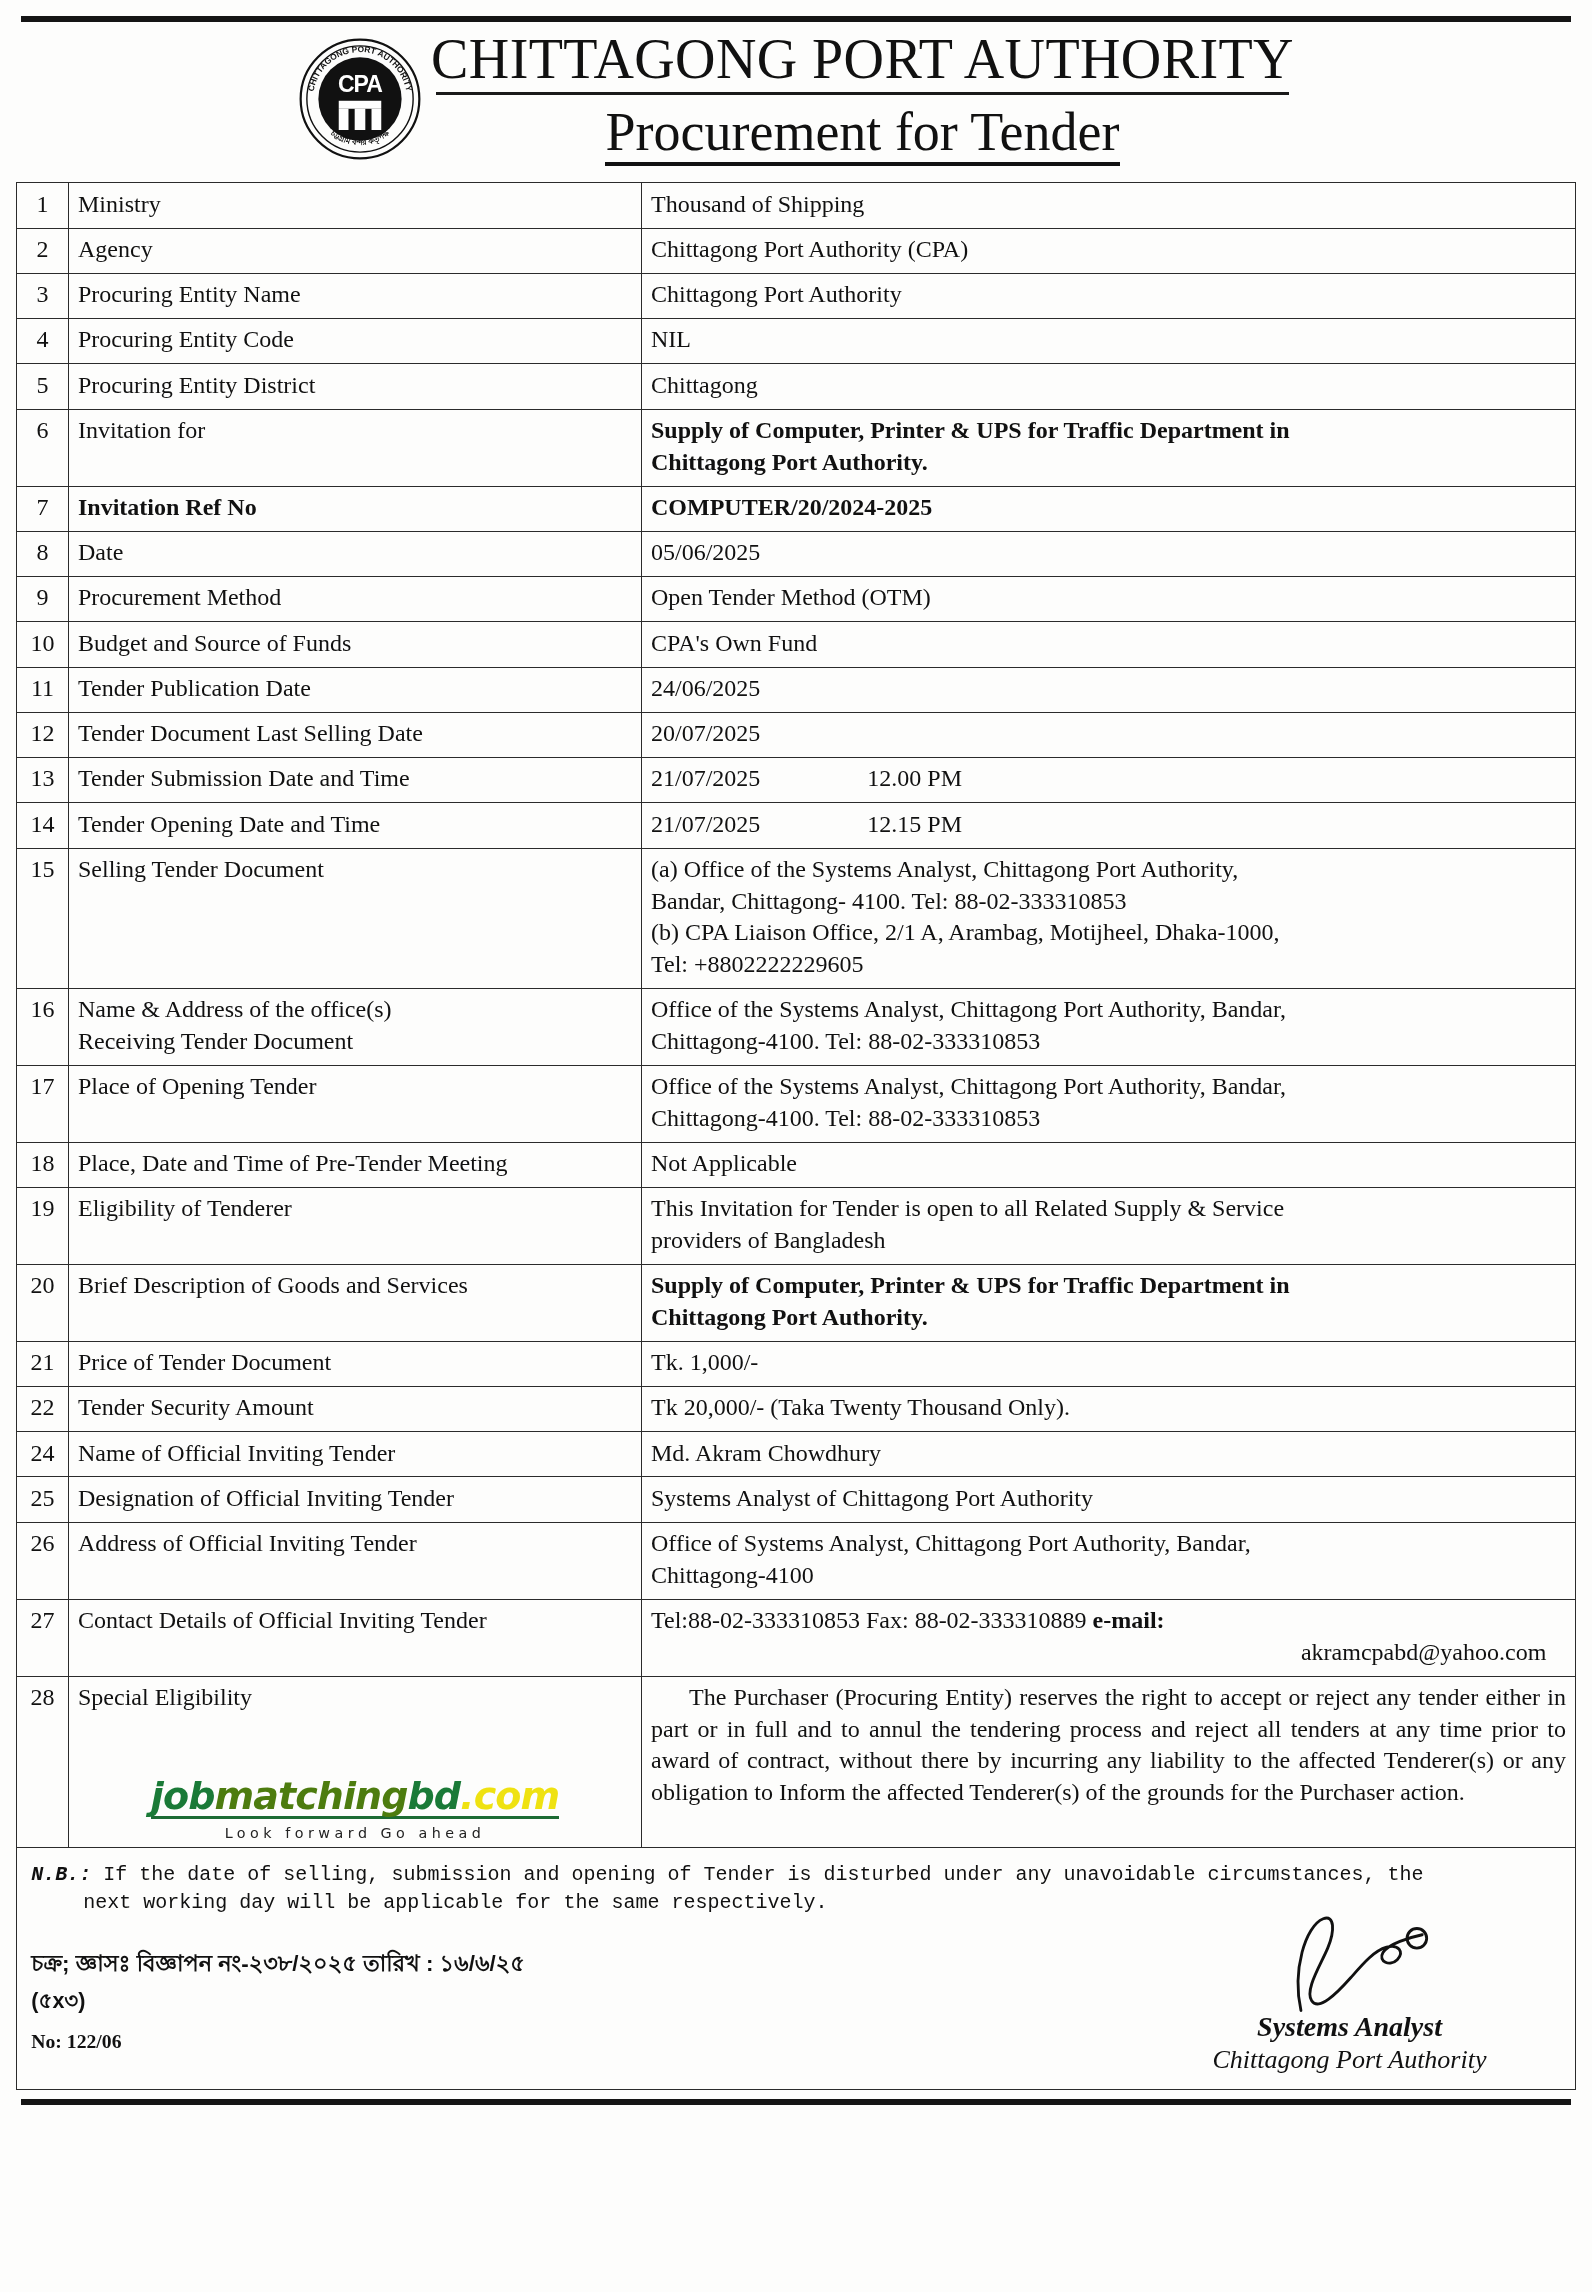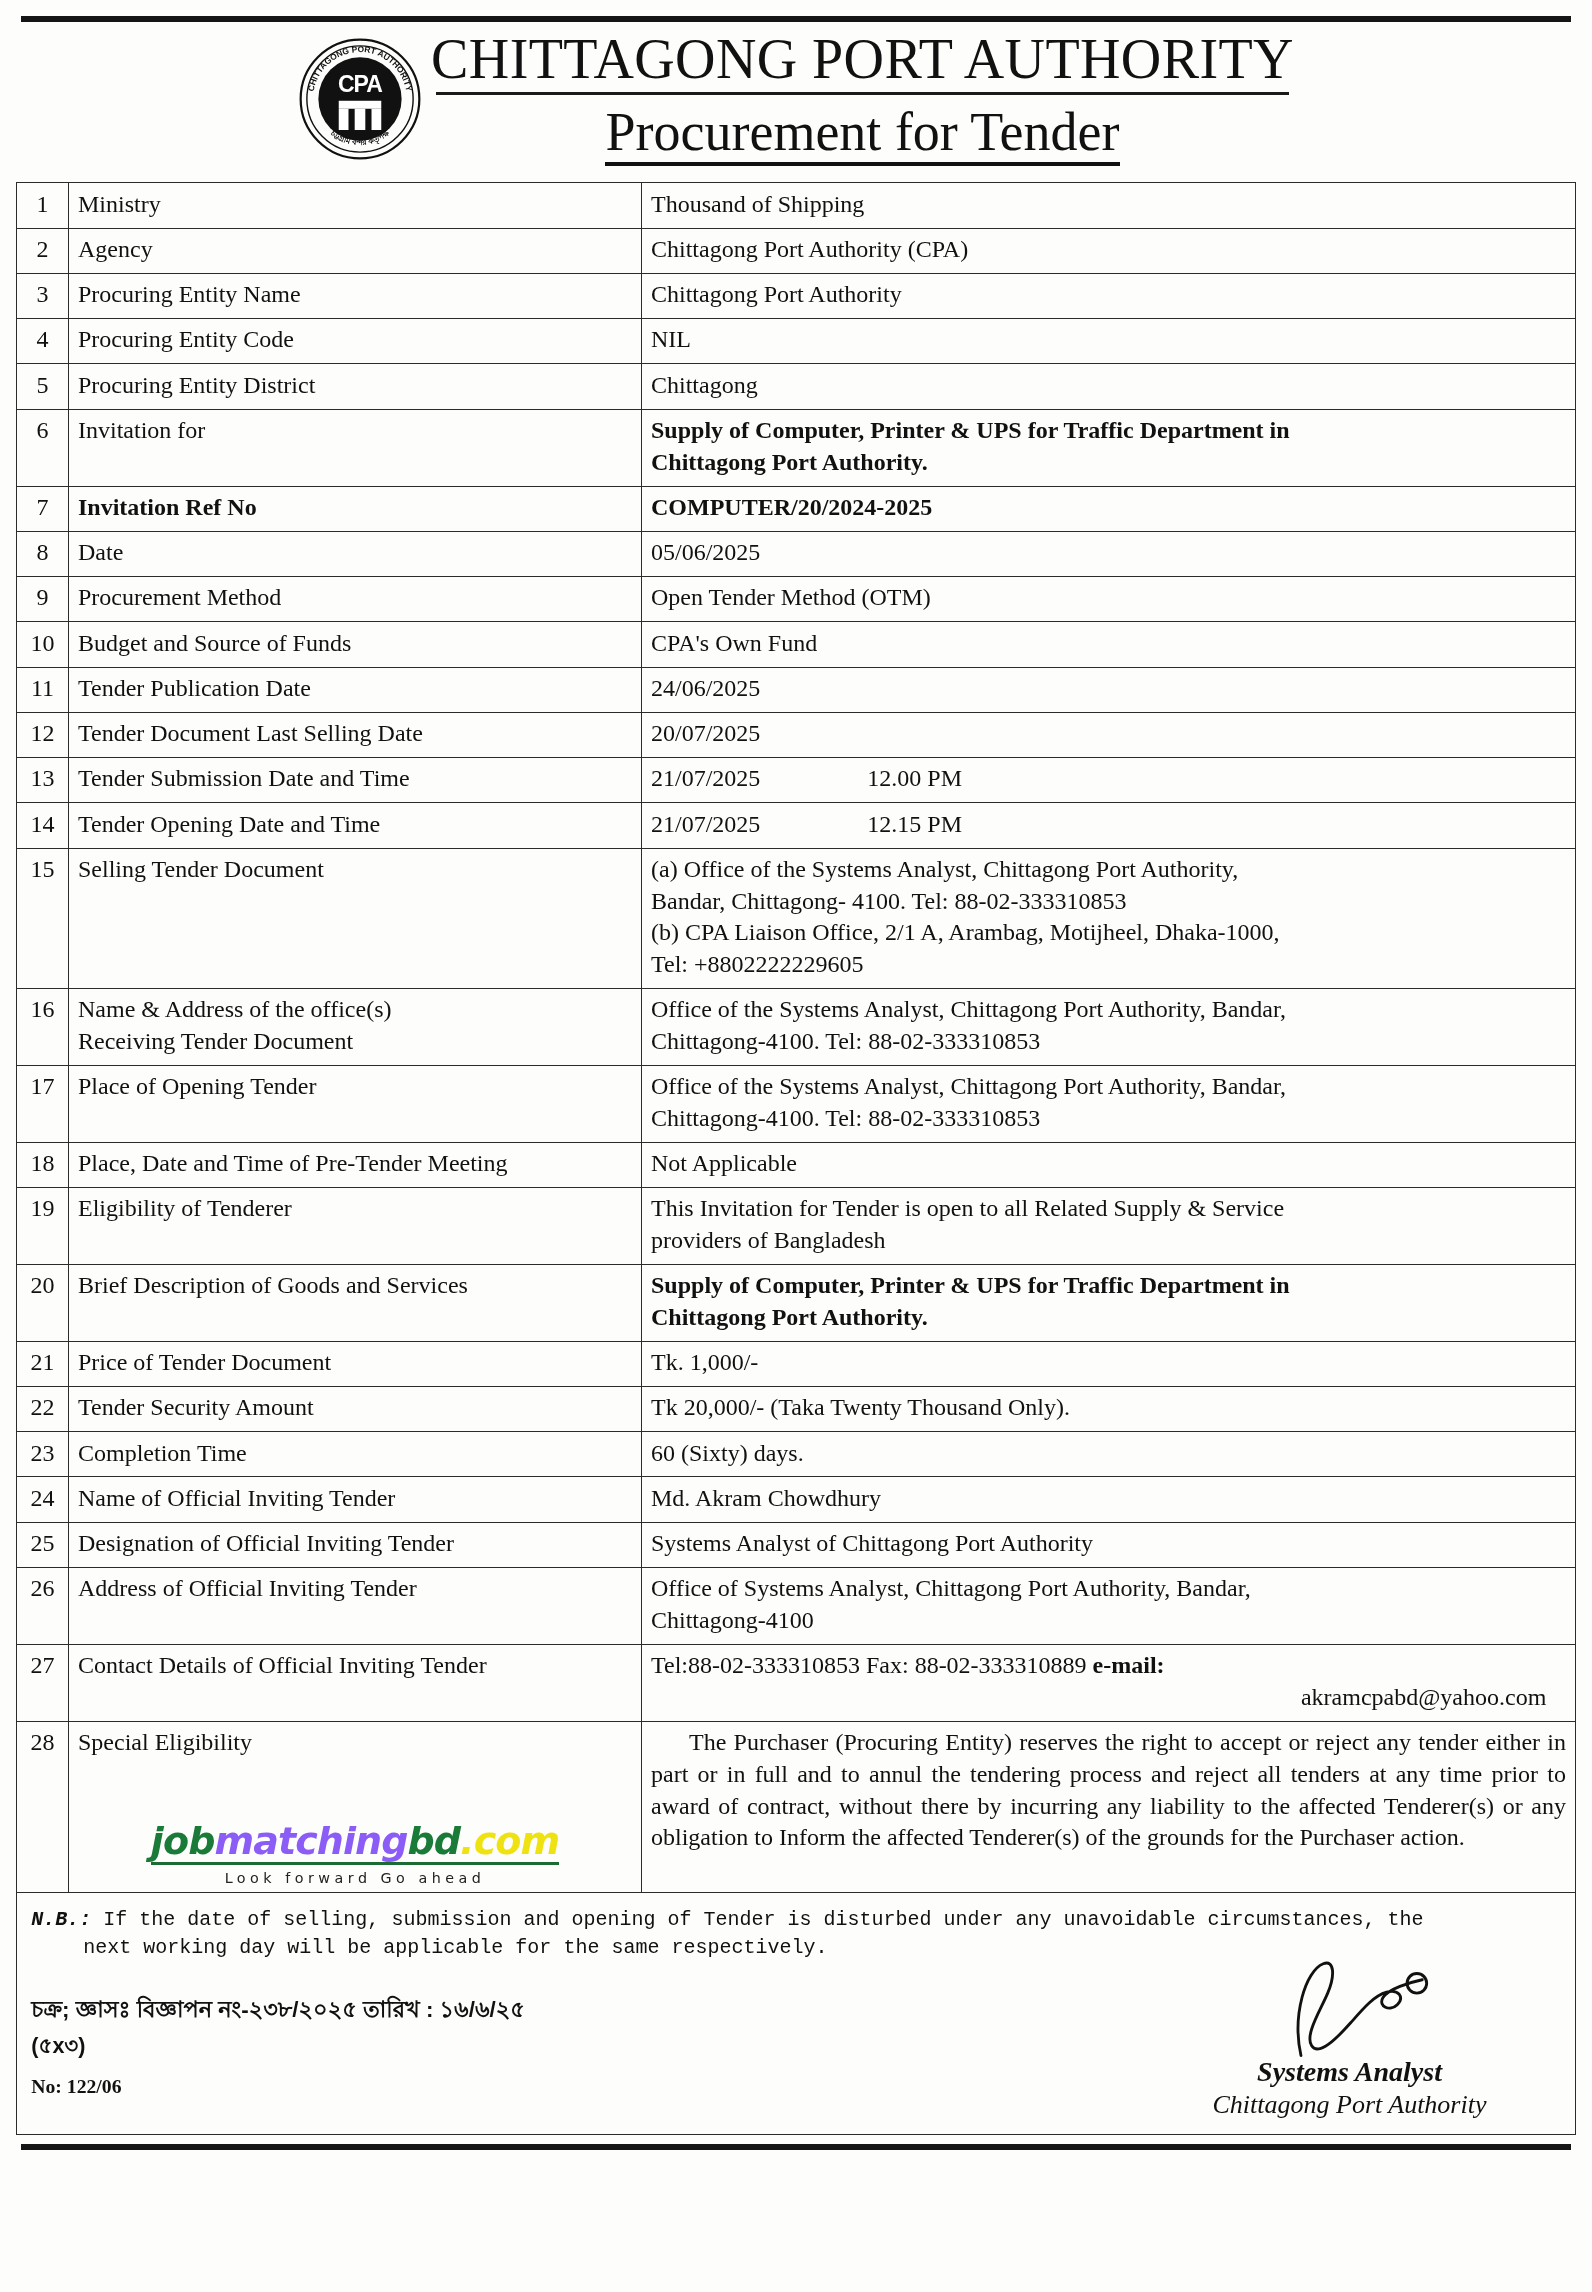--- a/index.html
+++ b/index.html
@@ -113,21 +113,21 @@
     font-family: "DejaVu Sans", sans-serif;
     font-size: 38px;
     font-weight: bold;
     font-style: italic;
     letter-spacing: -0.9px;
     display: inline-block;
     border-bottom: 3.6px solid #1c6b34;
     padding-bottom: 1.8px;
   }
   .wm-g { color: #1a7a37; }
-  .wm-r { color: #8b5cf6; }
+  .wm-r { color: #4d7c0f; }
   .wm-y { color: #efe211; }
   .wm-sub {
     font-family: "DejaVu Sans", sans-serif;
     font-size: 14.3px;
     letter-spacing: 4.5px;
     color: #222;
     margin-top: 6.3px;
   }
 
   
@@ -380,25 +380,20 @@
         <td class="label">Price of Tender Document</td>
         <td class="value">Tk. 1,000/-</td>
       </tr>
 
       <tr>
         <td class="num">22</td>
         <td class="label">Tender Security Amount</td>
         <td class="value">Tk 20,000/- (Taka Twenty Thousand Only).</td>
       </tr>
 
-      <tr>
-        <td class="num">23</td>
-        <td class="label">Completion Time</td>
-        <td class="value">60 (Sixty) days.</td>
-      </tr>
 
       <tr>
         <td class="num">24</td>
         <td class="label">Name of Official Inviting Tender</td>
         <td class="value">Md. Akram Chowdhury</td>
       </tr>
 
       <tr>
         <td class="num">25</td>
         <td class="label">Designation of Official Inviting Tender</td>

